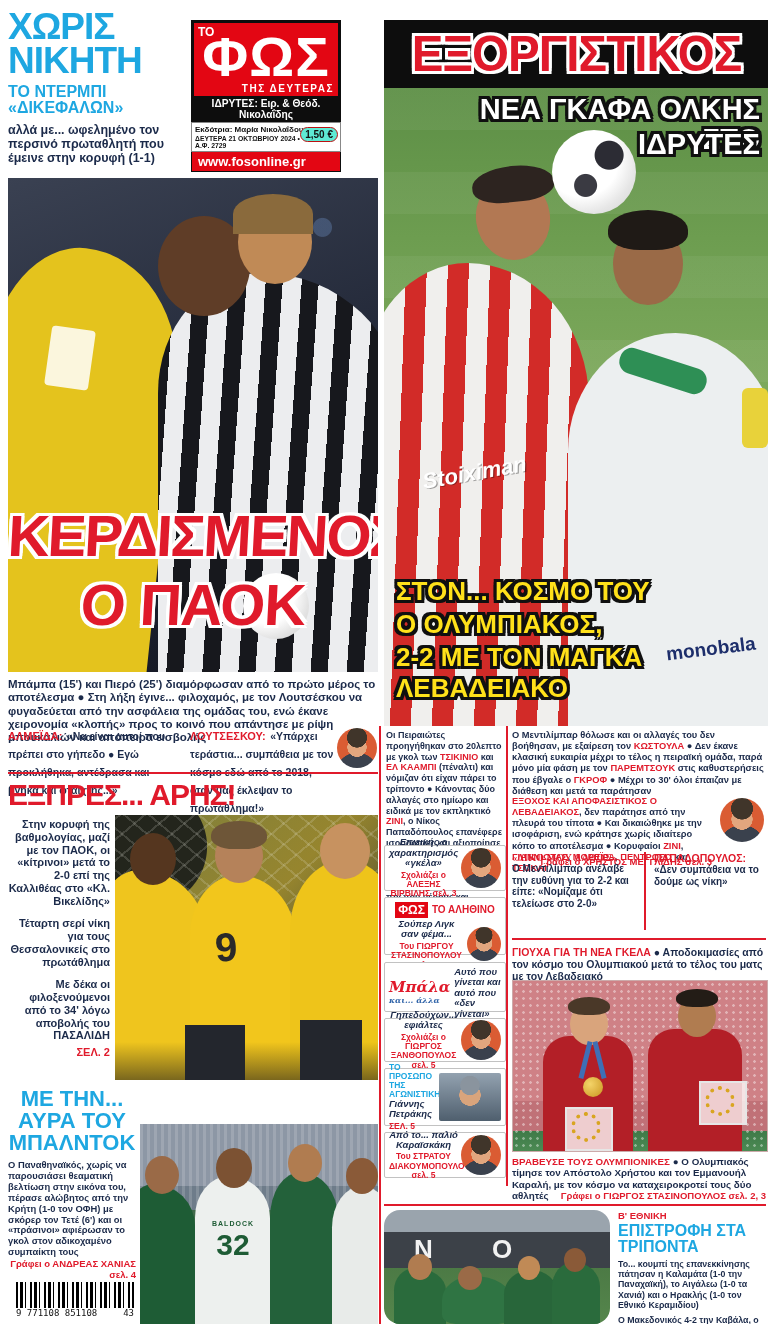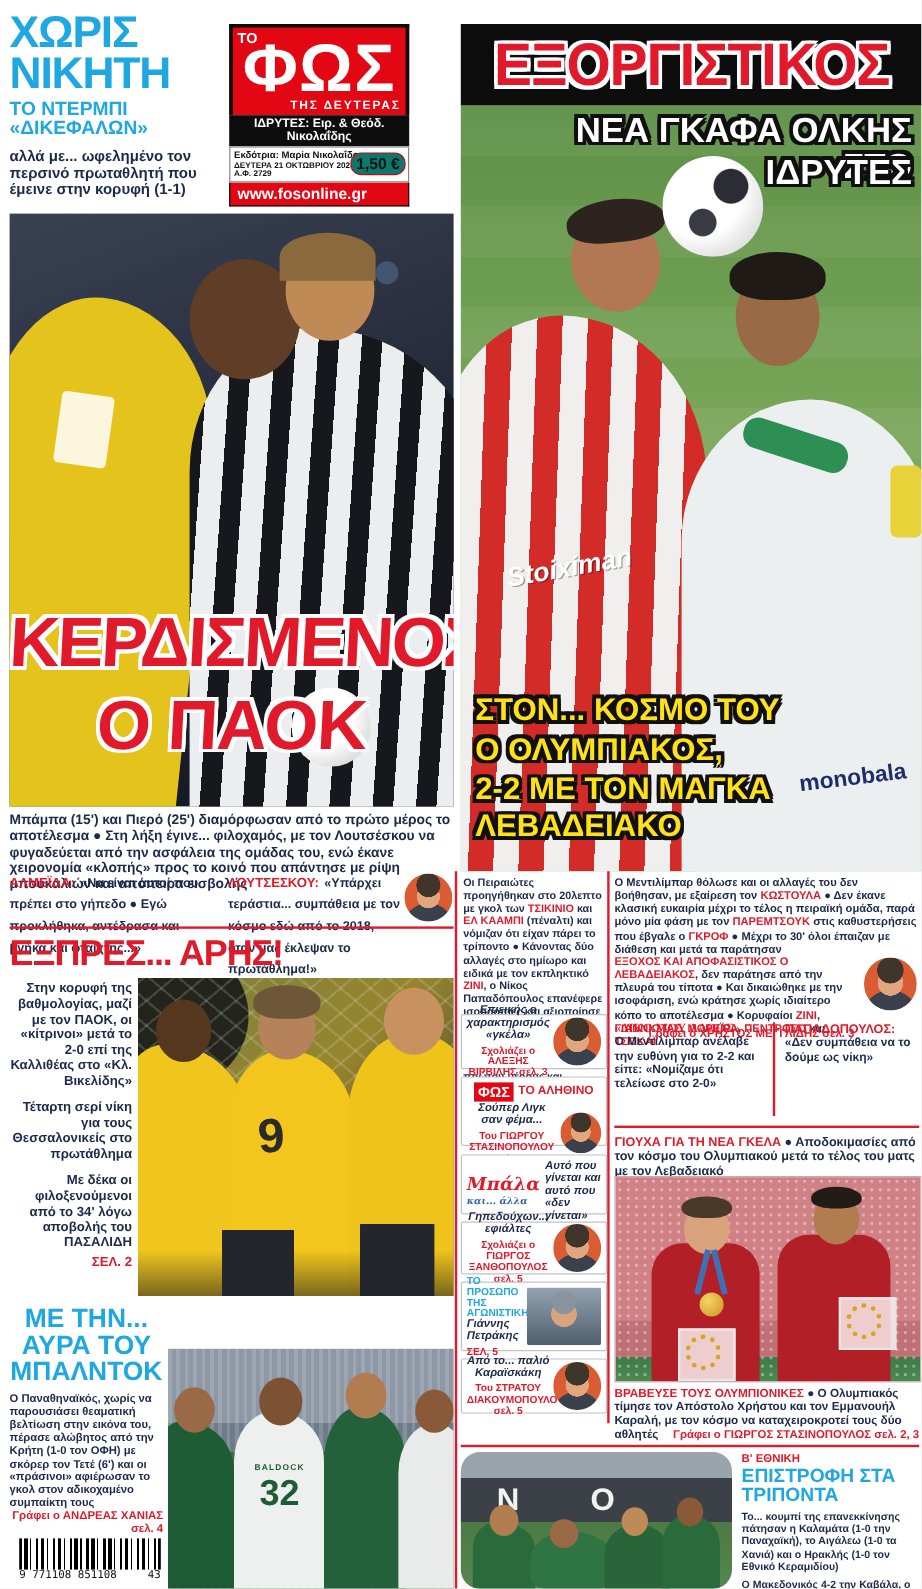--- a/index.html
+++ b/index.html
@@ -49,21 +49,21 @@
   <div class="abs" style="left:191px;top:20px;width:150px;">
     <div style="background:var(--mastred);border:3px solid #0d0d0d;border-bottom:none;padding:2px 4px 2px;box-sizing:border-box;">
       <div class="b" style="color:#fff;font-size:12px;">ΤΟ</div>
       <div class="b ctr" style="color:#fff;font-size:56px;line-height:.86;letter-spacing:1px;margin-top:-6px;">ΦΩΣ</div>
       <div class="b rt" style="color:#fff;font-size:10px;letter-spacing:1.5px;margin-top:2px;">ΤΗΣ ΔΕΥΤΕΡΑΣ</div>
     </div>
     <div class="b ctr" style="background:#0d0d0d;color:#fff;font-size:10.2px;padding:2px 0;">ΙΔΡΥΤΕΣ: Ειρ. &amp; Θεόδ. Νικολαΐδης</div>
     <div style="background:#fff;border:1px solid #888;position:relative;padding:2px 3px;box-sizing:border-box;">
       <div class="b" style="font-size:8px;color:#111;">Εκδότρια: Μαρία Νικολαΐδου</div>
       <div class="b" style="font-size:6.8px;color:#111;margin-top:1px;width:108px;">ΔΕΥΤΕΡΑ 21 ΟΚΤΩΒΡΙΟΥ 2024 • Α.Φ. 2729</div>
-      <div class="abs b" style="right:2px;top:4px;border:1px solid #b11;border-radius:9px;font-size:13px;padding:1px 4px;color:#111;background:#0f766e;">1,50 €</div>
+      <div class="abs b" style="right:2px;top:4px;border:1px solid #b11;border-radius:9px;font-size:10px;padding:1px 4px;color:#111;background:#5eead4;">1,50 €</div>
     </div>
     <div class="b" style="background:var(--mastred);color:#fff;font-size:13px;padding:2px 6px;border:1px solid #0d0d0d;border-top:none;box-sizing:border-box;">www.fosonline.gr</div>
   </div>
 
   <div class="photo" style="left:8px;top:178px;width:370px;height:494px;
        background:
          radial-gradient(circle at 85% 10%,rgba(120,160,220,.30) 0 9px,rgba(0,0,0,0) 10px),
          radial-gradient(circle at 10% 22%,rgba(200,170,90,.25) 0 7px,rgba(0,0,0,0) 8px),
          radial-gradient(circle at 70% 30%,rgba(200,120,120,.18) 0 6px,rgba(0,0,0,0) 7px),
          linear-gradient(160deg,#3a4152 0%,#242a3a 45%,#121521 100%);">

